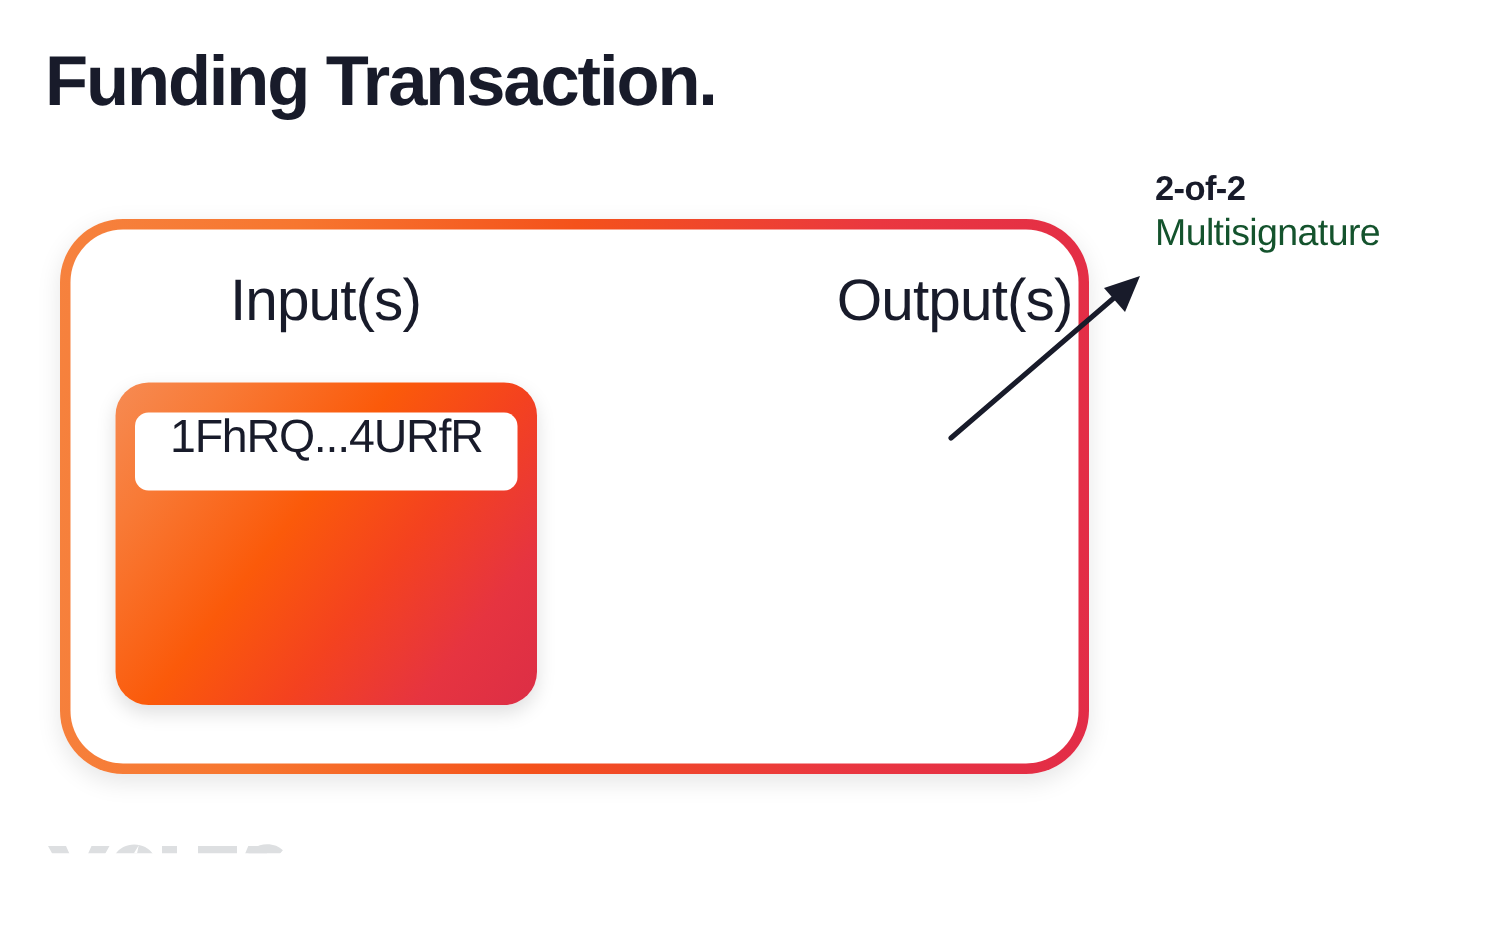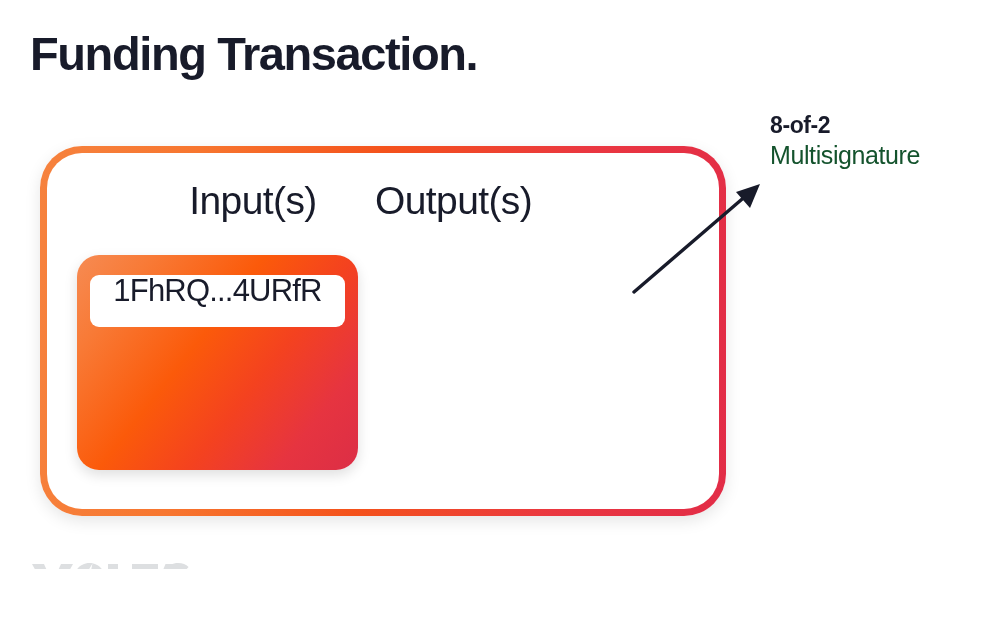--- a/index.html
+++ b/index.html
@@ -59,22 +59,22 @@
   .col-label {
     position: absolute;
     top: 28px;
     font-size: 39px;
     font-weight: 400;
     color: #181B2A;
     letter-spacing: -0.6px;
     line-height: 1;
     white-space: nowrap;
   }
-  .col-label.input  { left: 0;   width: 340px; text-align: center; margin-left: 36px; }
-  .col-label.output { left: 328px; width: 340px; text-align: left; }
+  .col-label.input  { left: 0;   width: 340px; text-align: center; }
+  .col-label.output { left: 328px; width: 340px; text-align: right; }
 
   
   .addr-card {
     position: absolute;
     top: 102px;
     height: 215px;
     border-radius: 22px;
     background: linear-gradient(128deg,
         #F68B53 0%,
         #F87A36 17%,
@@ -175,21 +175,21 @@
 
     </div>
   </div>
 
   <svg class="annotation-arrow" viewBox="0 0 160 135">
     <line x1="14" y1="122" x2="128" y2="24" stroke="#181B2A" stroke-width="3.4" stroke-linecap="round"></line>
     <polygon points="140,14 116,22 130,38" fill="#181B2A"></polygon>
   </svg>
 
   <div class="annotation">
-    <div class="annotation-title">8-of-2</div>
+    <div class="annotation-title">2-of-2</div>
     <div class="annotation-sub">Multisignature</div>
   </div>
 
   <div class="brand-logo">
     <svg class="brand-svg" width="168" height="30" viewBox="0 0 168 30">
       <g fill="#DDDFE1">
 
         <polygon points="0,2 12,2 20.5,21 29,2 41,2 26,29 15,29"></polygon>
 
         <path d="M57.5,1 C65.8,1 72.5,7.3 72.5,15 C72.5,22.7 65.8,29 57.5,29

